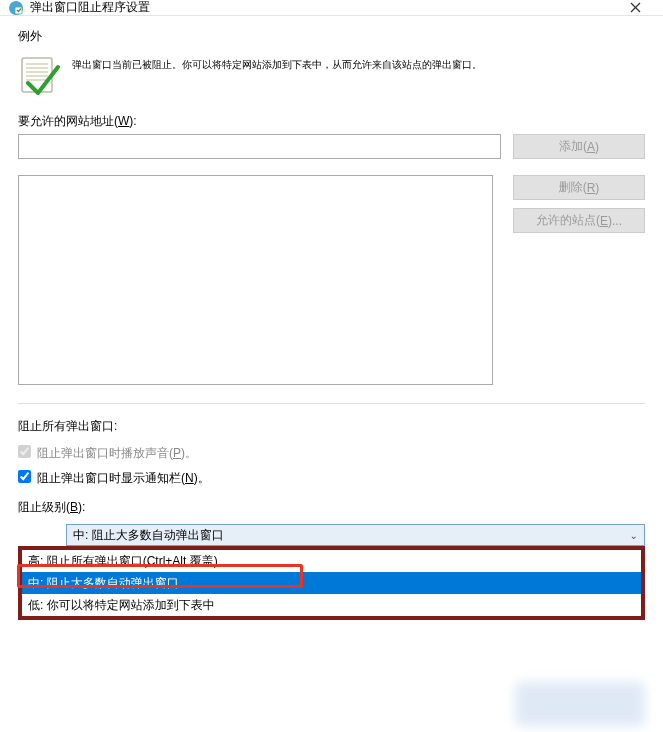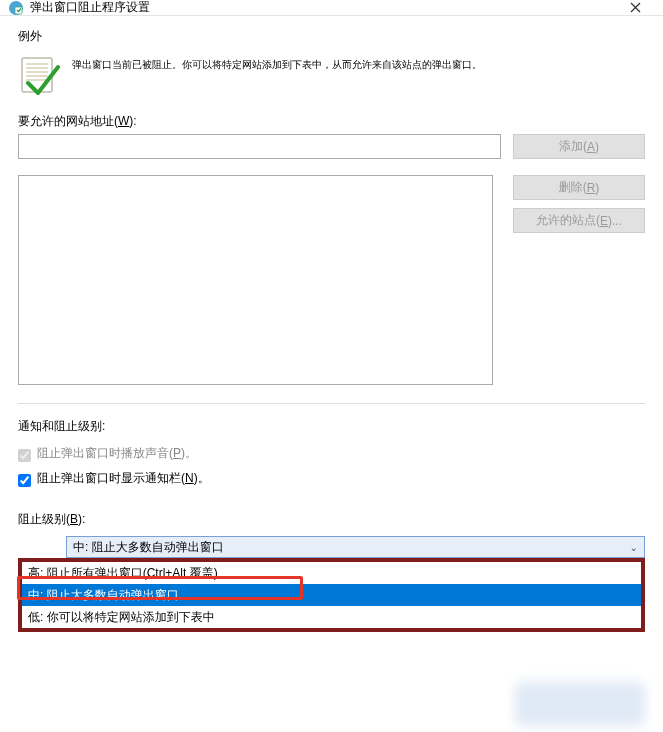--- a/index.html
+++ b/index.html
@@ -72,21 +72,21 @@
     .sites-list {
       flex: 1;
       height: 210px;
       border: 1px solid #aaa;
       background: #fff;
     }
     .sites-buttons { display: flex; flex-direction: column; gap: 8px; width: 132px;}
     
     .hr { border: none; border-top: 1px solid #ddd; margin: 18px 0 14px 0; }
 
-    .checkbox-row { display: flex; align-items: flex-end; margin-bottom: 8px; gap: 6px;}
+    .checkbox-row { display: flex; align-items: flex-start; margin-bottom: 8px; gap: 6px;}
     .checkbox-row input[type="checkbox"] { width: 13px; height: 13px; }
     .checkbox-row.disabled { color: #888; }
 
     .combo-wrap { margin-top: 8px; position: relative; padding-left: 48px;}
     .combo {
       width: 100%;
       height: 22px;
       border: 1px solid #7a9fd6;
       background: #e6eef8;
       display: flex;
@@ -207,37 +207,37 @@
       <button class="btn" disabled="">
         <span>允许的站点(</span>
           <span class="underline">E</span>
           <span>)...</span>
       </button>
     </div>
   </div>
 
   <hr class="hr">
 
-  <div class="section-label">通知和阻止级别:</div>
+  <div class="section-label">阻止所有弹出窗口:</div>
 
   <label class="checkbox-row disabled">
     <input type="checkbox" checked="" disabled="" style="">
     <span>
       <span>阻止弹出窗口时播放声音(</span><span class="underline">P</span><span>)。</span>
     </span>
   </label>
 
   <label class="checkbox-row">
     <input type="checkbox" checked="" style="">
     <span>
       <span>阻止弹出窗口时显示通知栏(</span><span class="underline">N</span><span>)。</span>
     </span>
   </label>
 
-  <div class="field-label" style="margin-top:24px">
+  <div class="field-label" style="margin-top:12px">
     <span>阻止级别(</span><span class="underline">B</span><span>):</span>
   </div>
 
   <div class="combo-wrap">
     <div class="combo">
       <span>中: 阻止大多数自动弹出窗口</span>
       <span class="chev">⌄</span>
     </div>
     <div class="dropdown">
       <div class="opt">高: 阻止所有弹出窗口(Ctrl+Alt 覆盖)</div>

